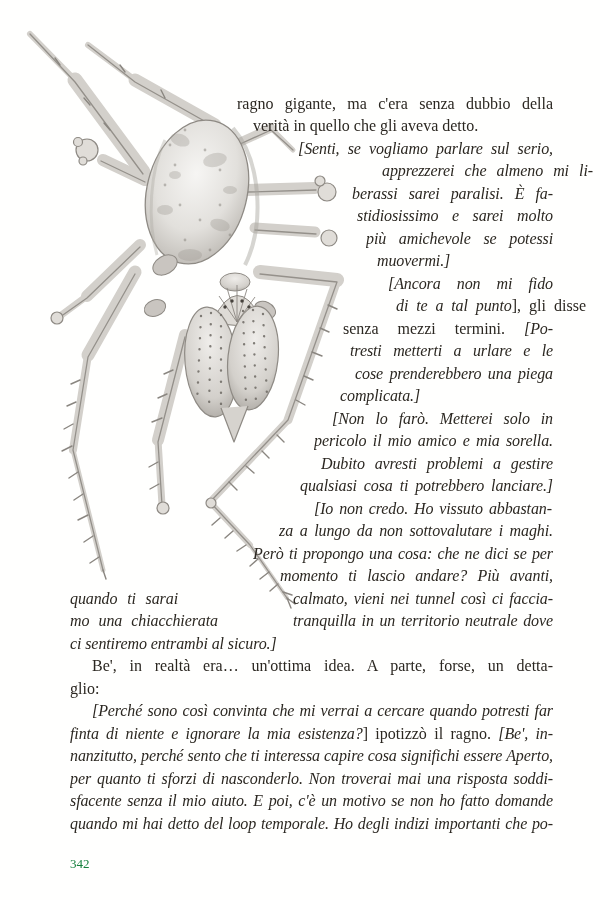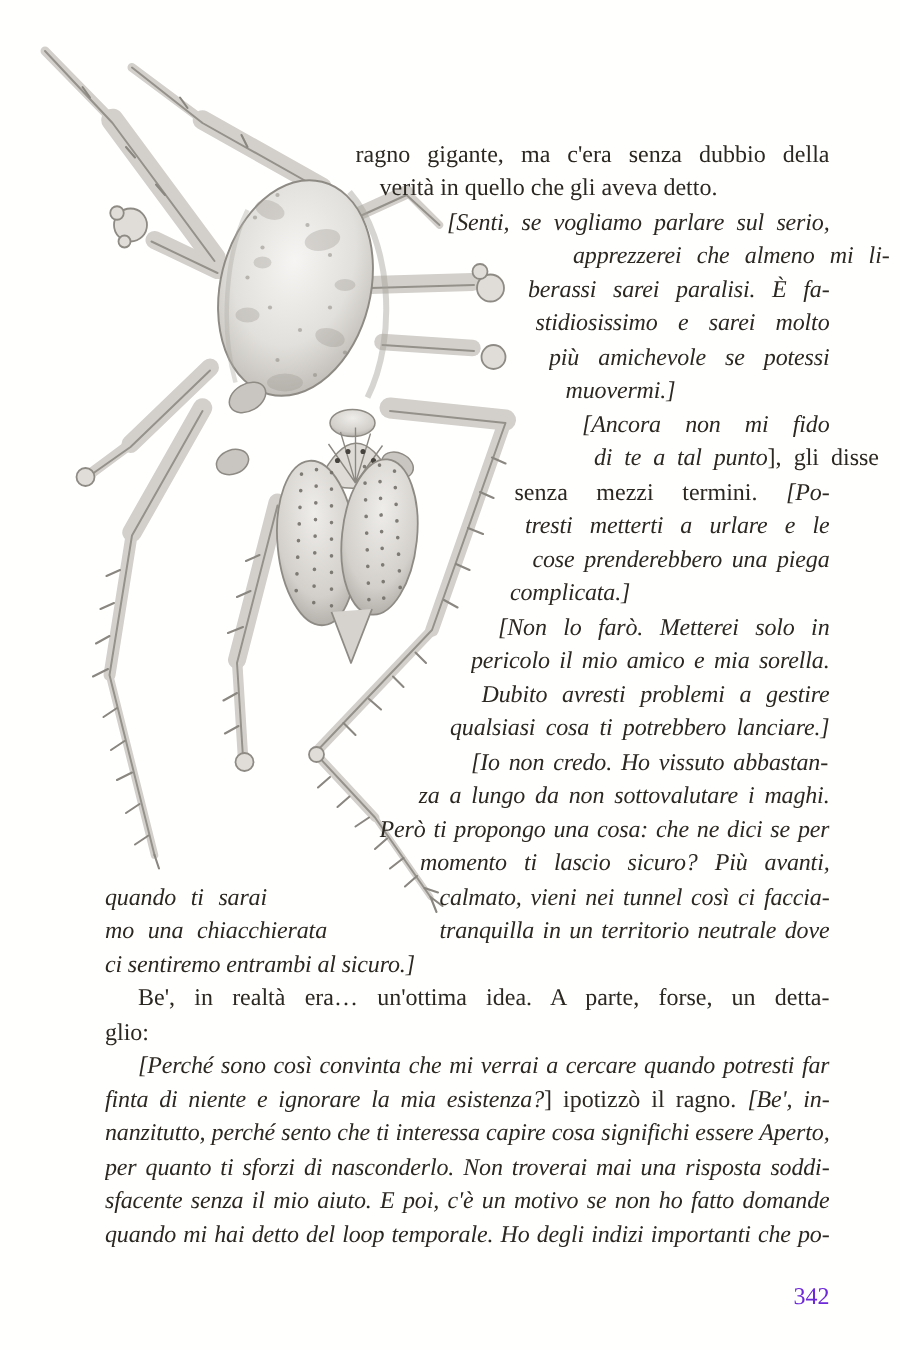--- a/index.html
+++ b/index.html
@@ -12,21 +12,21 @@
   .line{
     position:absolute;height:23px;line-height:22.4px;overflow:hidden;
     font-kerning:normal;
   }
   .aj{text-align:justify;text-align-last:justify;}
   .al{text-align:left;white-space:nowrap;}
   .ro{font-style:normal;font-size:16px;}
   .it{font-style:italic;font-size:16px;letter-spacing:-0.1px;}
   #page-number{
     position:absolute;top:856px;left:70px;width:483px;height:22px;
-    text-align:right;font-size:16px;color:#6d28d9;
+    text-align:left;font-size:13px;color:#15803d;
   }
   #spider-wrap{position:absolute;left:15px;top:10px;width:340px;height:645px;}
 </style>
 </head>
 <body>
 
 <div id="book-page">
 
   <div id="spider-wrap">
     <svg width="340" height="645" viewBox="0 0 340 645">
@@ -183,21 +183,21 @@
       <div class="line aj" style="top: 340px; left: 350px; width: 203px;"><span class="it">tresti metterti a urlare e le</span></div>
       <div class="line aj" style="top: 363px; left: 355px; width: 198px;"><span class="it">cose prenderebbero una piega</span></div>
       <div class="line al" style="top: 385px; left: 340px; width: 213px;"><span class="it">complicata.]</span></div>
       <div class="line aj" style="top: 408px; left: 332px; width: 221px;"><span class="it">[Non lo farò. Metterei solo in</span></div>
       <div class="line aj" style="top: 430px; left: 314px; width: 239px;"><span class="it">pericolo il mio amico e mia sorella.</span></div>
       <div class="line aj" style="top: 453px; left: 321px; width: 232px;"><span class="it">Dubito avresti problemi a gestire</span></div>
       <div class="line aj" style="top: 475px; left: 300px; width: 253px;"><span class="it">qualsiasi cosa ti potrebbero lanciare.]</span></div>
       <div class="line aj" style="top: 498px; left: 314px; width: 238px;"><span class="it">[Io non credo. Ho vissuto abbastan-</span></div>
       <div class="line aj" style="top: 520px; left: 279px; width: 274px;"><span class="it">za a lungo da non sottovalutare i maghi.</span></div>
       <div class="line aj" style="top: 543px; left: 253px; width: 300px;"><span class="it">Però ti propongo una cosa: che ne dici se per il</span></div>
-      <div class="line aj" style="top: 565px; left: 280px; width: 273px;"><span class="it">momento ti lascio sicuro? Più avanti,</span></div>
+      <div class="line aj" style="top: 565px; left: 280px; width: 273px;"><span class="it">momento ti lascio andare? Più avanti,</span></div>
       <div class="line aj" style="top: 588px; left: 70px; width: 108px;"><span class="it">quando ti sarai</span></div>
       <div class="line aj" style="top: 588px; left: 293px; width: 260px;"><span class="it">calmato, vieni nei tunnel così ci faccia-</span></div>
       <div class="line aj" style="top: 610px; left: 70px; width: 148px;"><span class="it">mo una chiacchierata</span></div>
       <div class="line aj" style="top: 610px; left: 293px; width: 260px;"><span class="it">tranquilla in un territorio neutrale dove</span></div>
       <div class="line al" style="top: 633px; left: 70px; width: 483px;"><span class="it">ci sentiremo entrambi al sicuro.]</span></div>
       <div class="line aj" style="top: 655px; left: 92px; width: 461px;"><span class="ro">Be', in realtà era… un'ottima idea. A parte, forse, un detta-</span></div>
       <div class="line al" style="top: 678px; left: 70px; width: 483px;"><span class="ro">glio:</span></div>
       <div class="line aj" style="top: 700px; left: 92px; width: 461px;"><span class="it">[Perché sono così convinta che mi verrai a cercare quando potresti far</span></div>
       <div class="line aj" style="top: 723px; left: 70px; width: 483px;"><span class="it">finta di niente e ignorare la mia esistenza?</span><span class="ro">] ipotizzò il ragno. </span><span class="it">[Be', in-</span></div>
       <div class="line aj" style="top: 745px; left: 70px; width: 483px;"><span class="it">nanzitutto, perché sento che ti interessa capire cosa significhi essere Aperto,</span></div>

